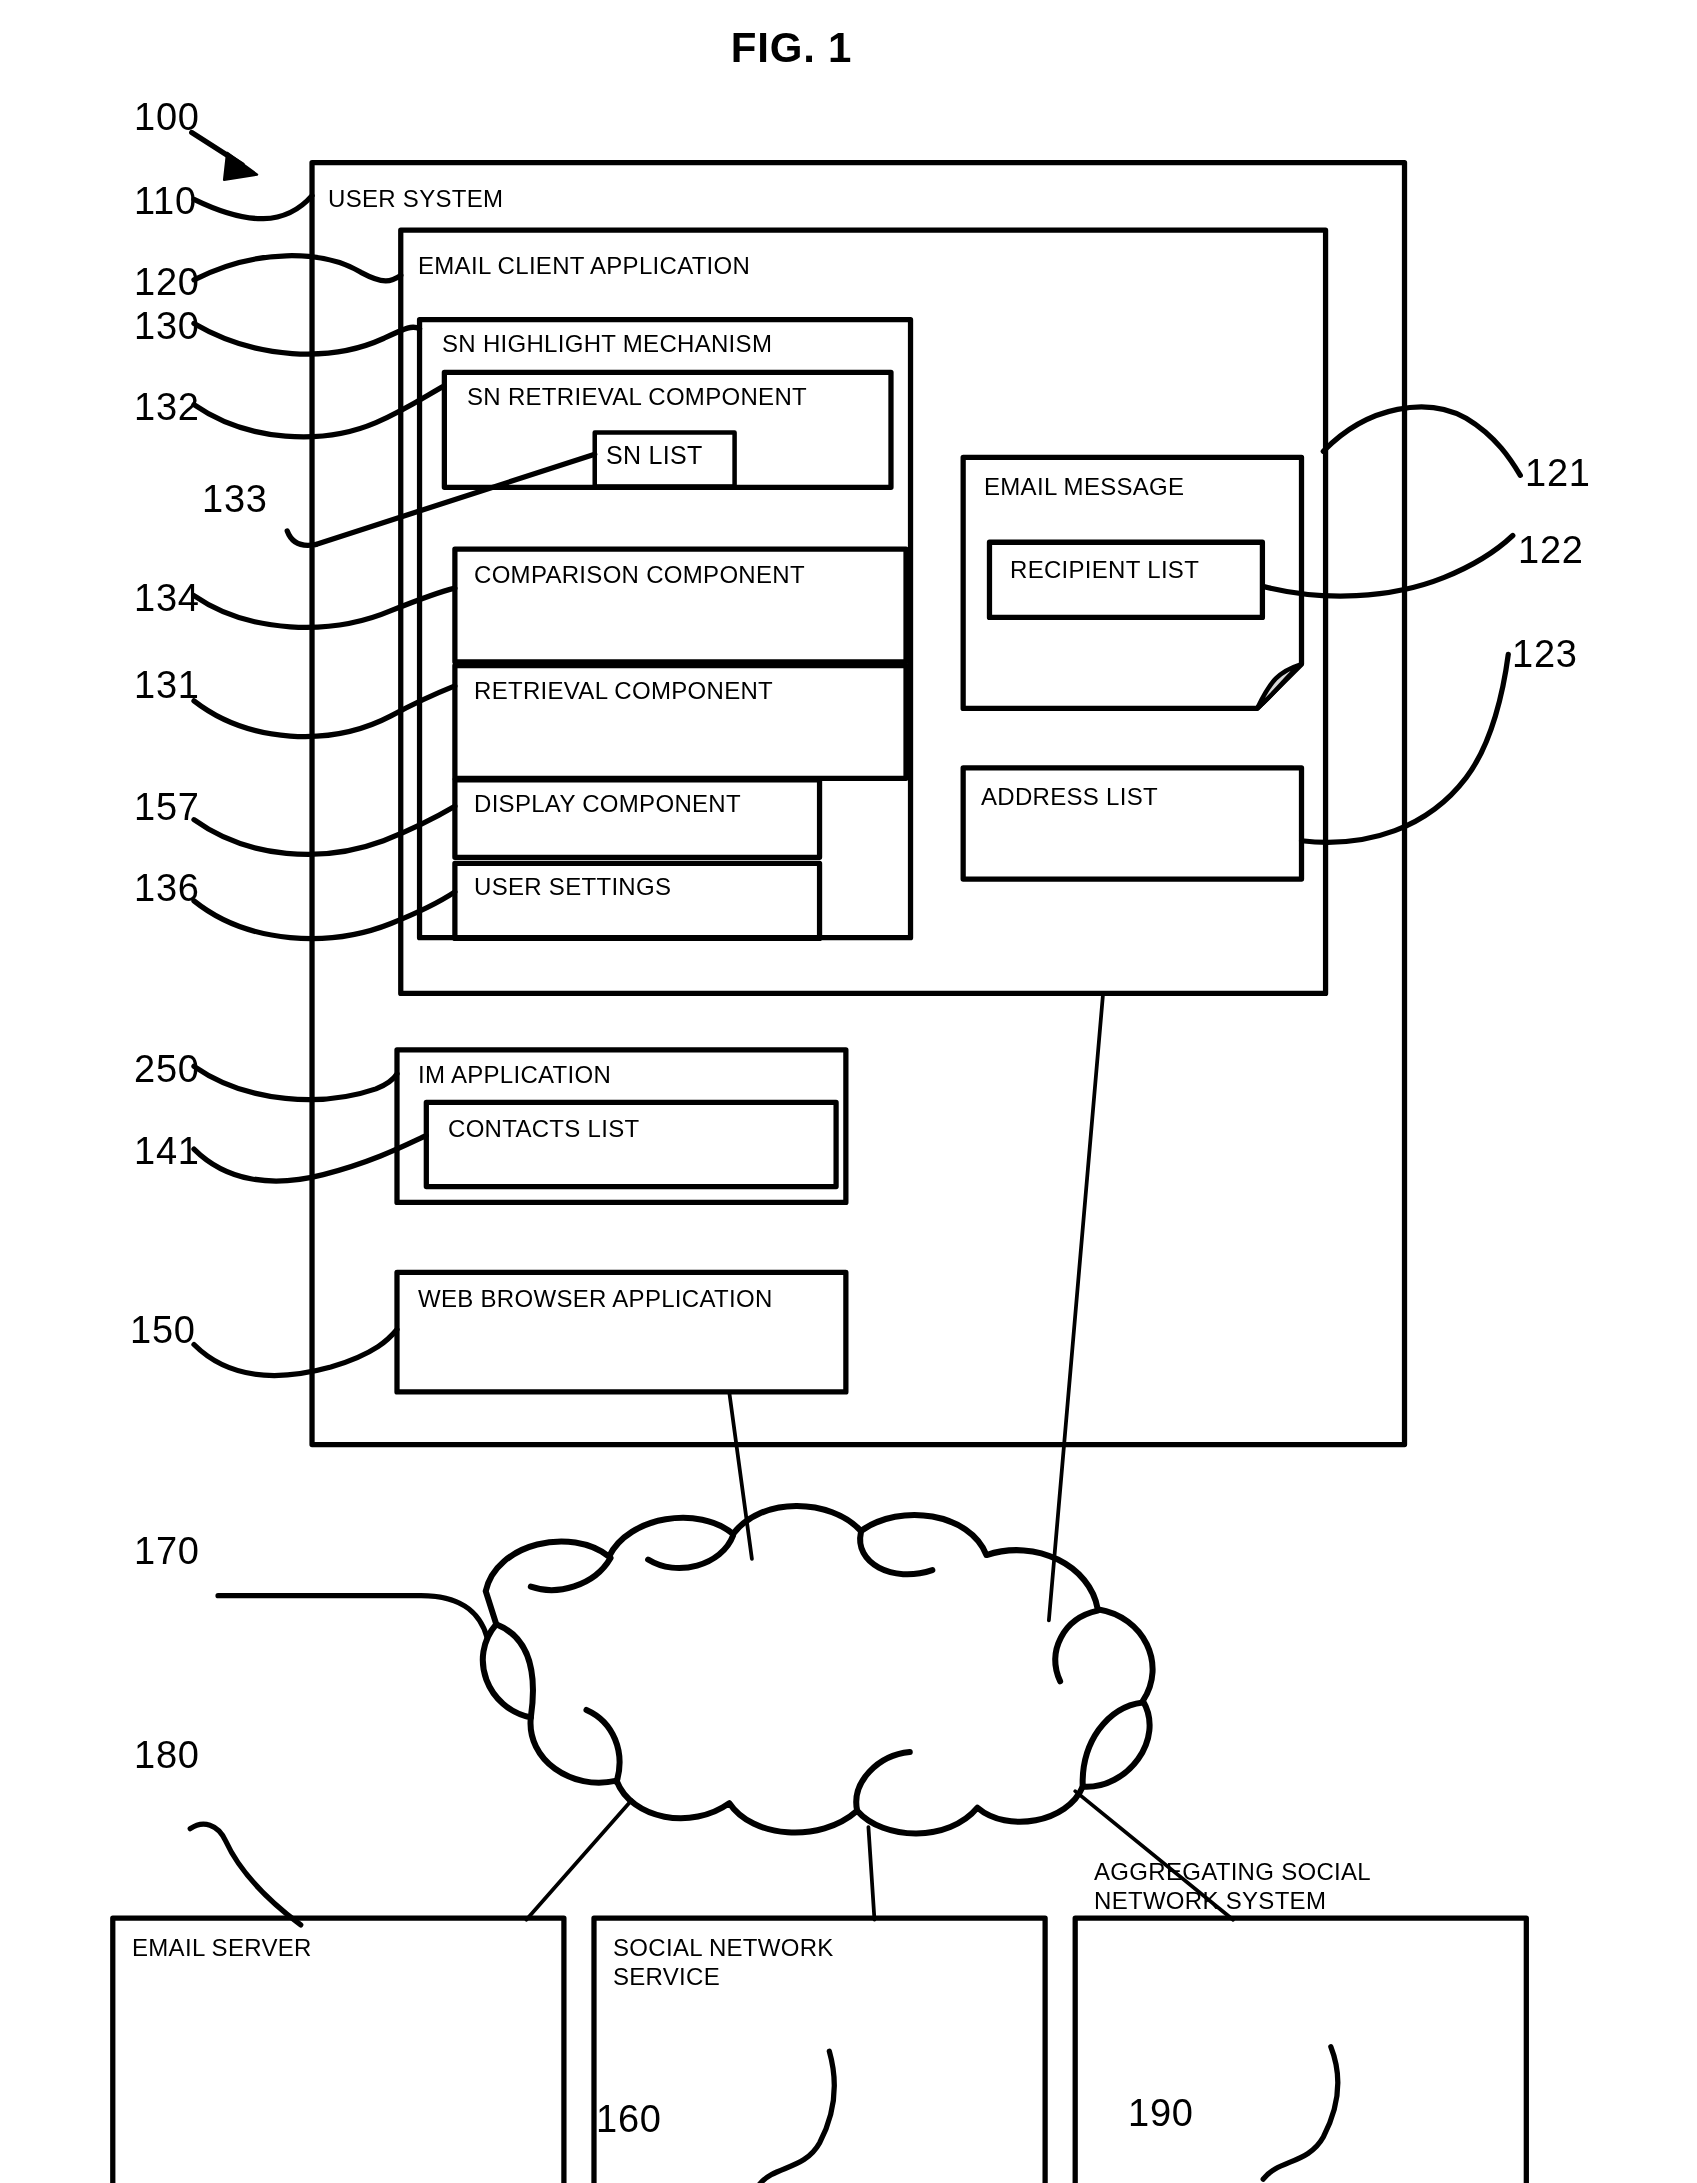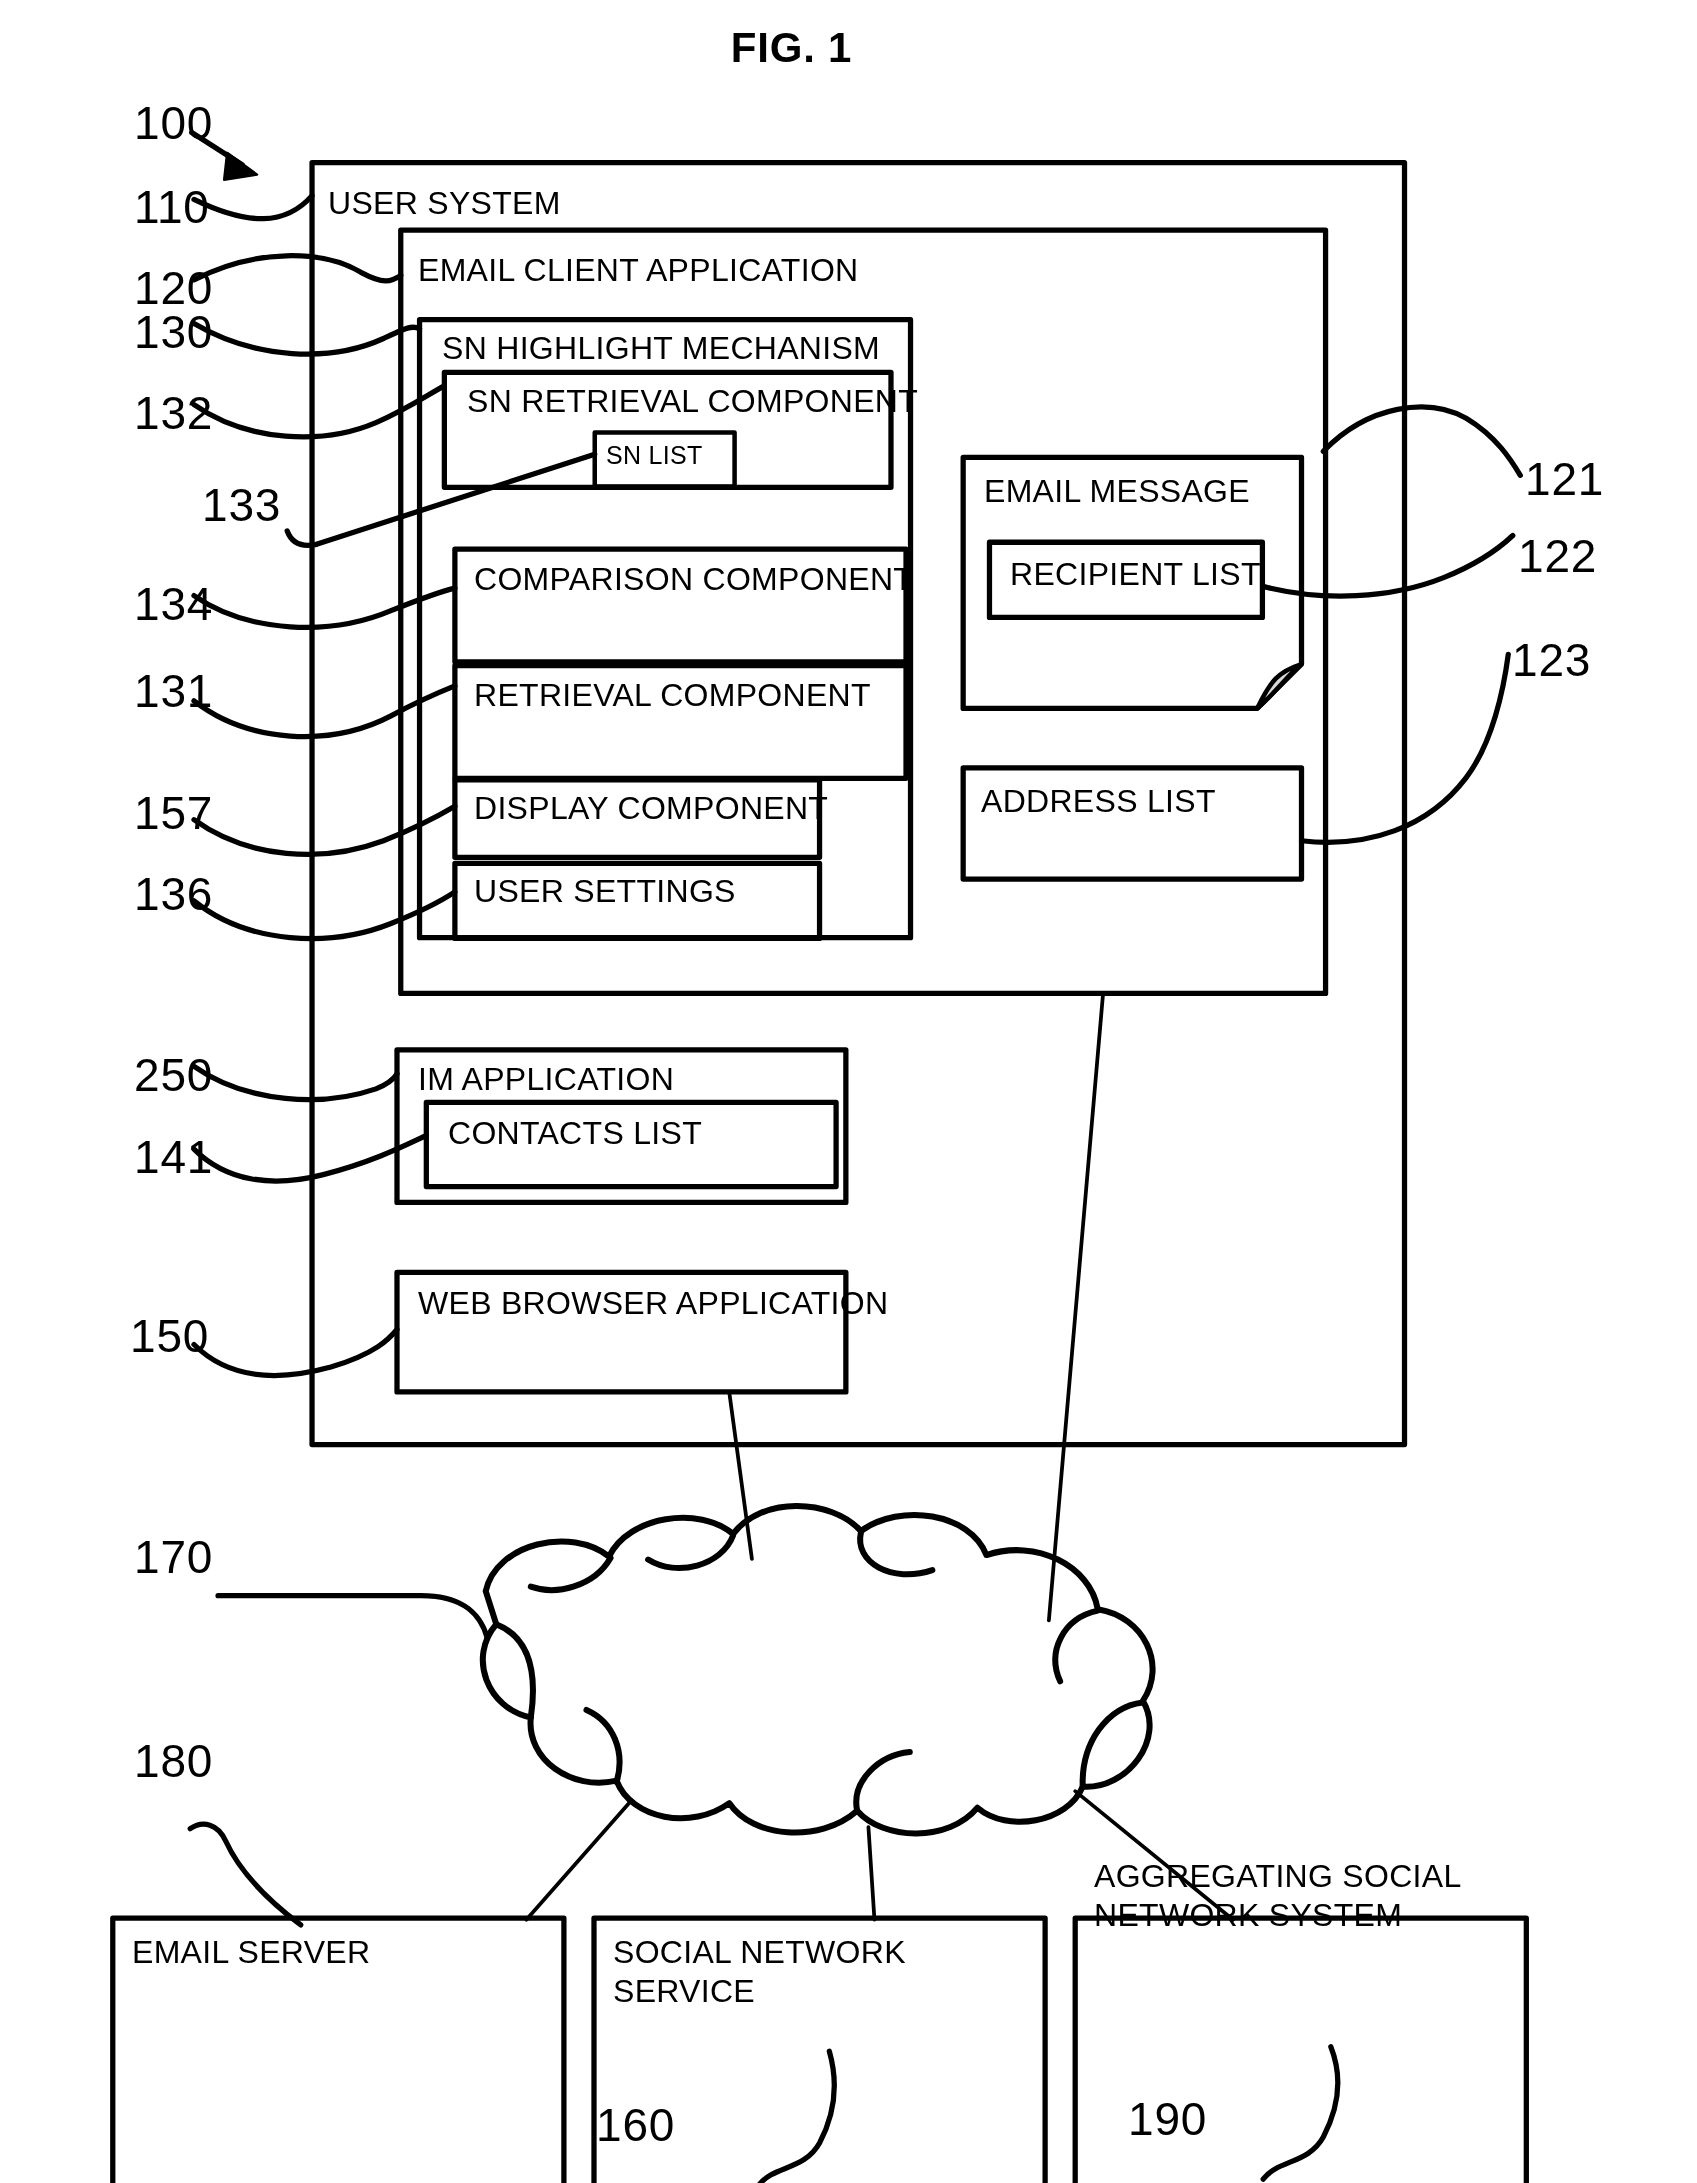--- a/index.html
+++ b/index.html
@@ -30,28 +30,28 @@
     left: 0;
     top: 24px;
     width: 1583px;
     text-align: center;
     font-size: 42px;
     font-weight: bold;
     letter-spacing: 0.8px;
   }
   .ref {
     position: absolute;
-    font-size: 46px;
+    font-size: 38px;
     font-weight: normal;
     letter-spacing: 0.8px;
     white-space: nowrap;
   }
   .box-label {
     position: absolute;
-    font-size: 32px;
+    font-size: 24px;
     letter-spacing: 0.3px;
     white-space: nowrap;
     line-height: 1.22;
   }
   .box-label.wrap {
     white-space: normal;
     width: 316px;
   }
 </style>
 </head>

